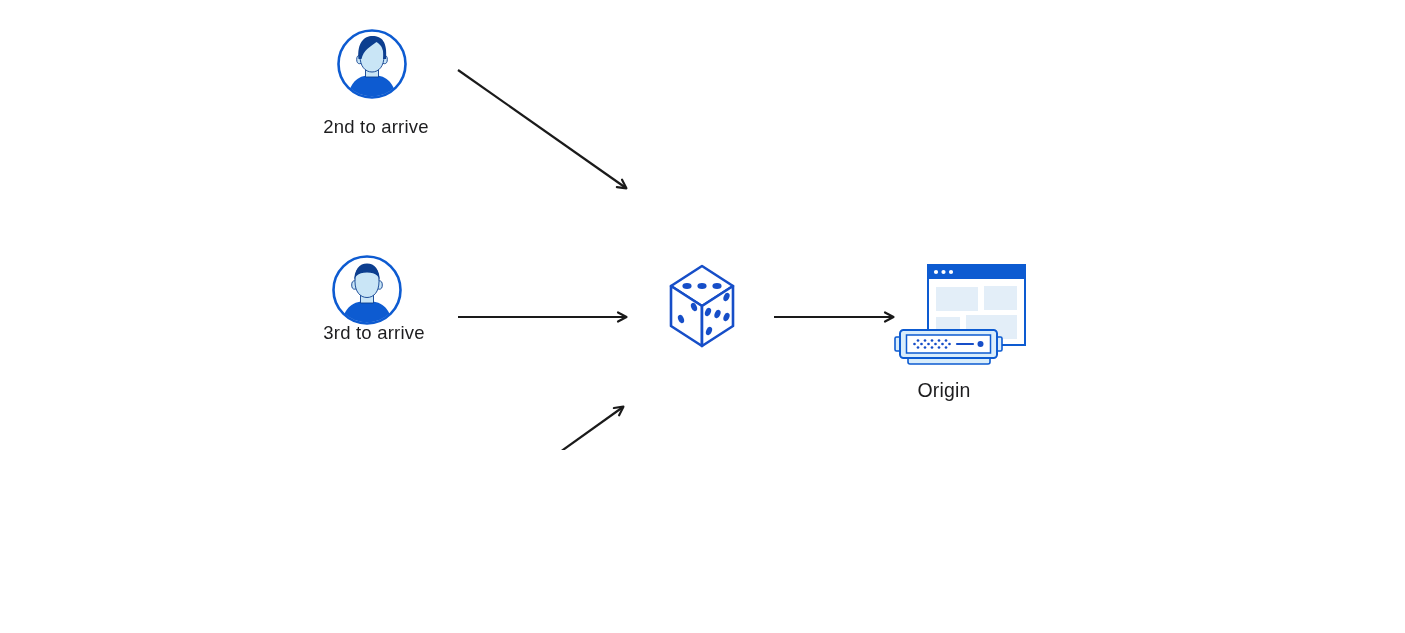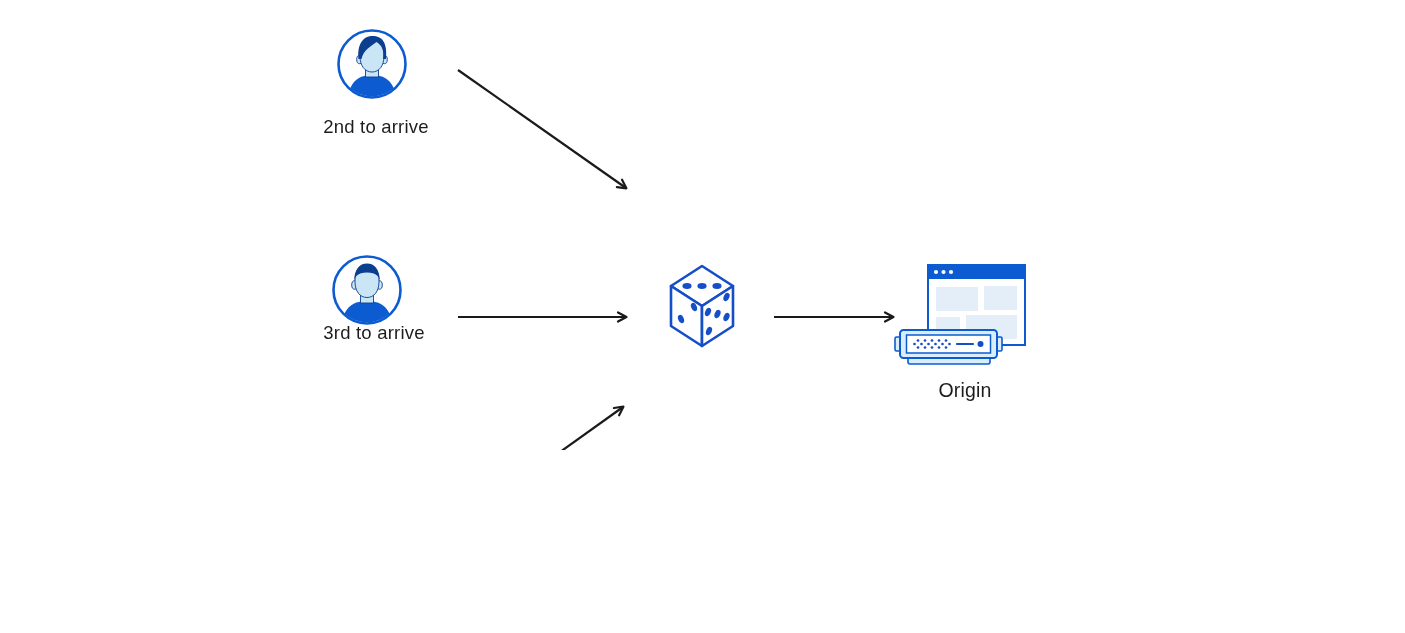--- a/index.html
+++ b/index.html
@@ -162,15 +162,15 @@
         <circle cx="25" cy="85.5" r="1.35"></circle>
           <circle cx="32" cy="85.5" r="1.35"></circle>
         <circle cx="39" cy="85.5" r="1.35"></circle>
           <circle cx="46" cy="85.5" r="1.35"></circle>
         <circle cx="53" cy="85.5" r="1.35"></circle>
       </g>
       <line x1="64" y1="82" x2="80" y2="82" class="st-dice" stroke-width="2.2" stroke-linecap="round"></line>
       <circle cx="87.5" cy="82" r="3" class="f-dice"></circle>
     </g>
   </svg>
-  <div class="node-label origin-label" style="left:845px;top:379px">Origin</div>
+  <div class="node-label origin-label" style="left:824px;top:379px">Origin</div>
 
 </div>
 
 </body></html>

